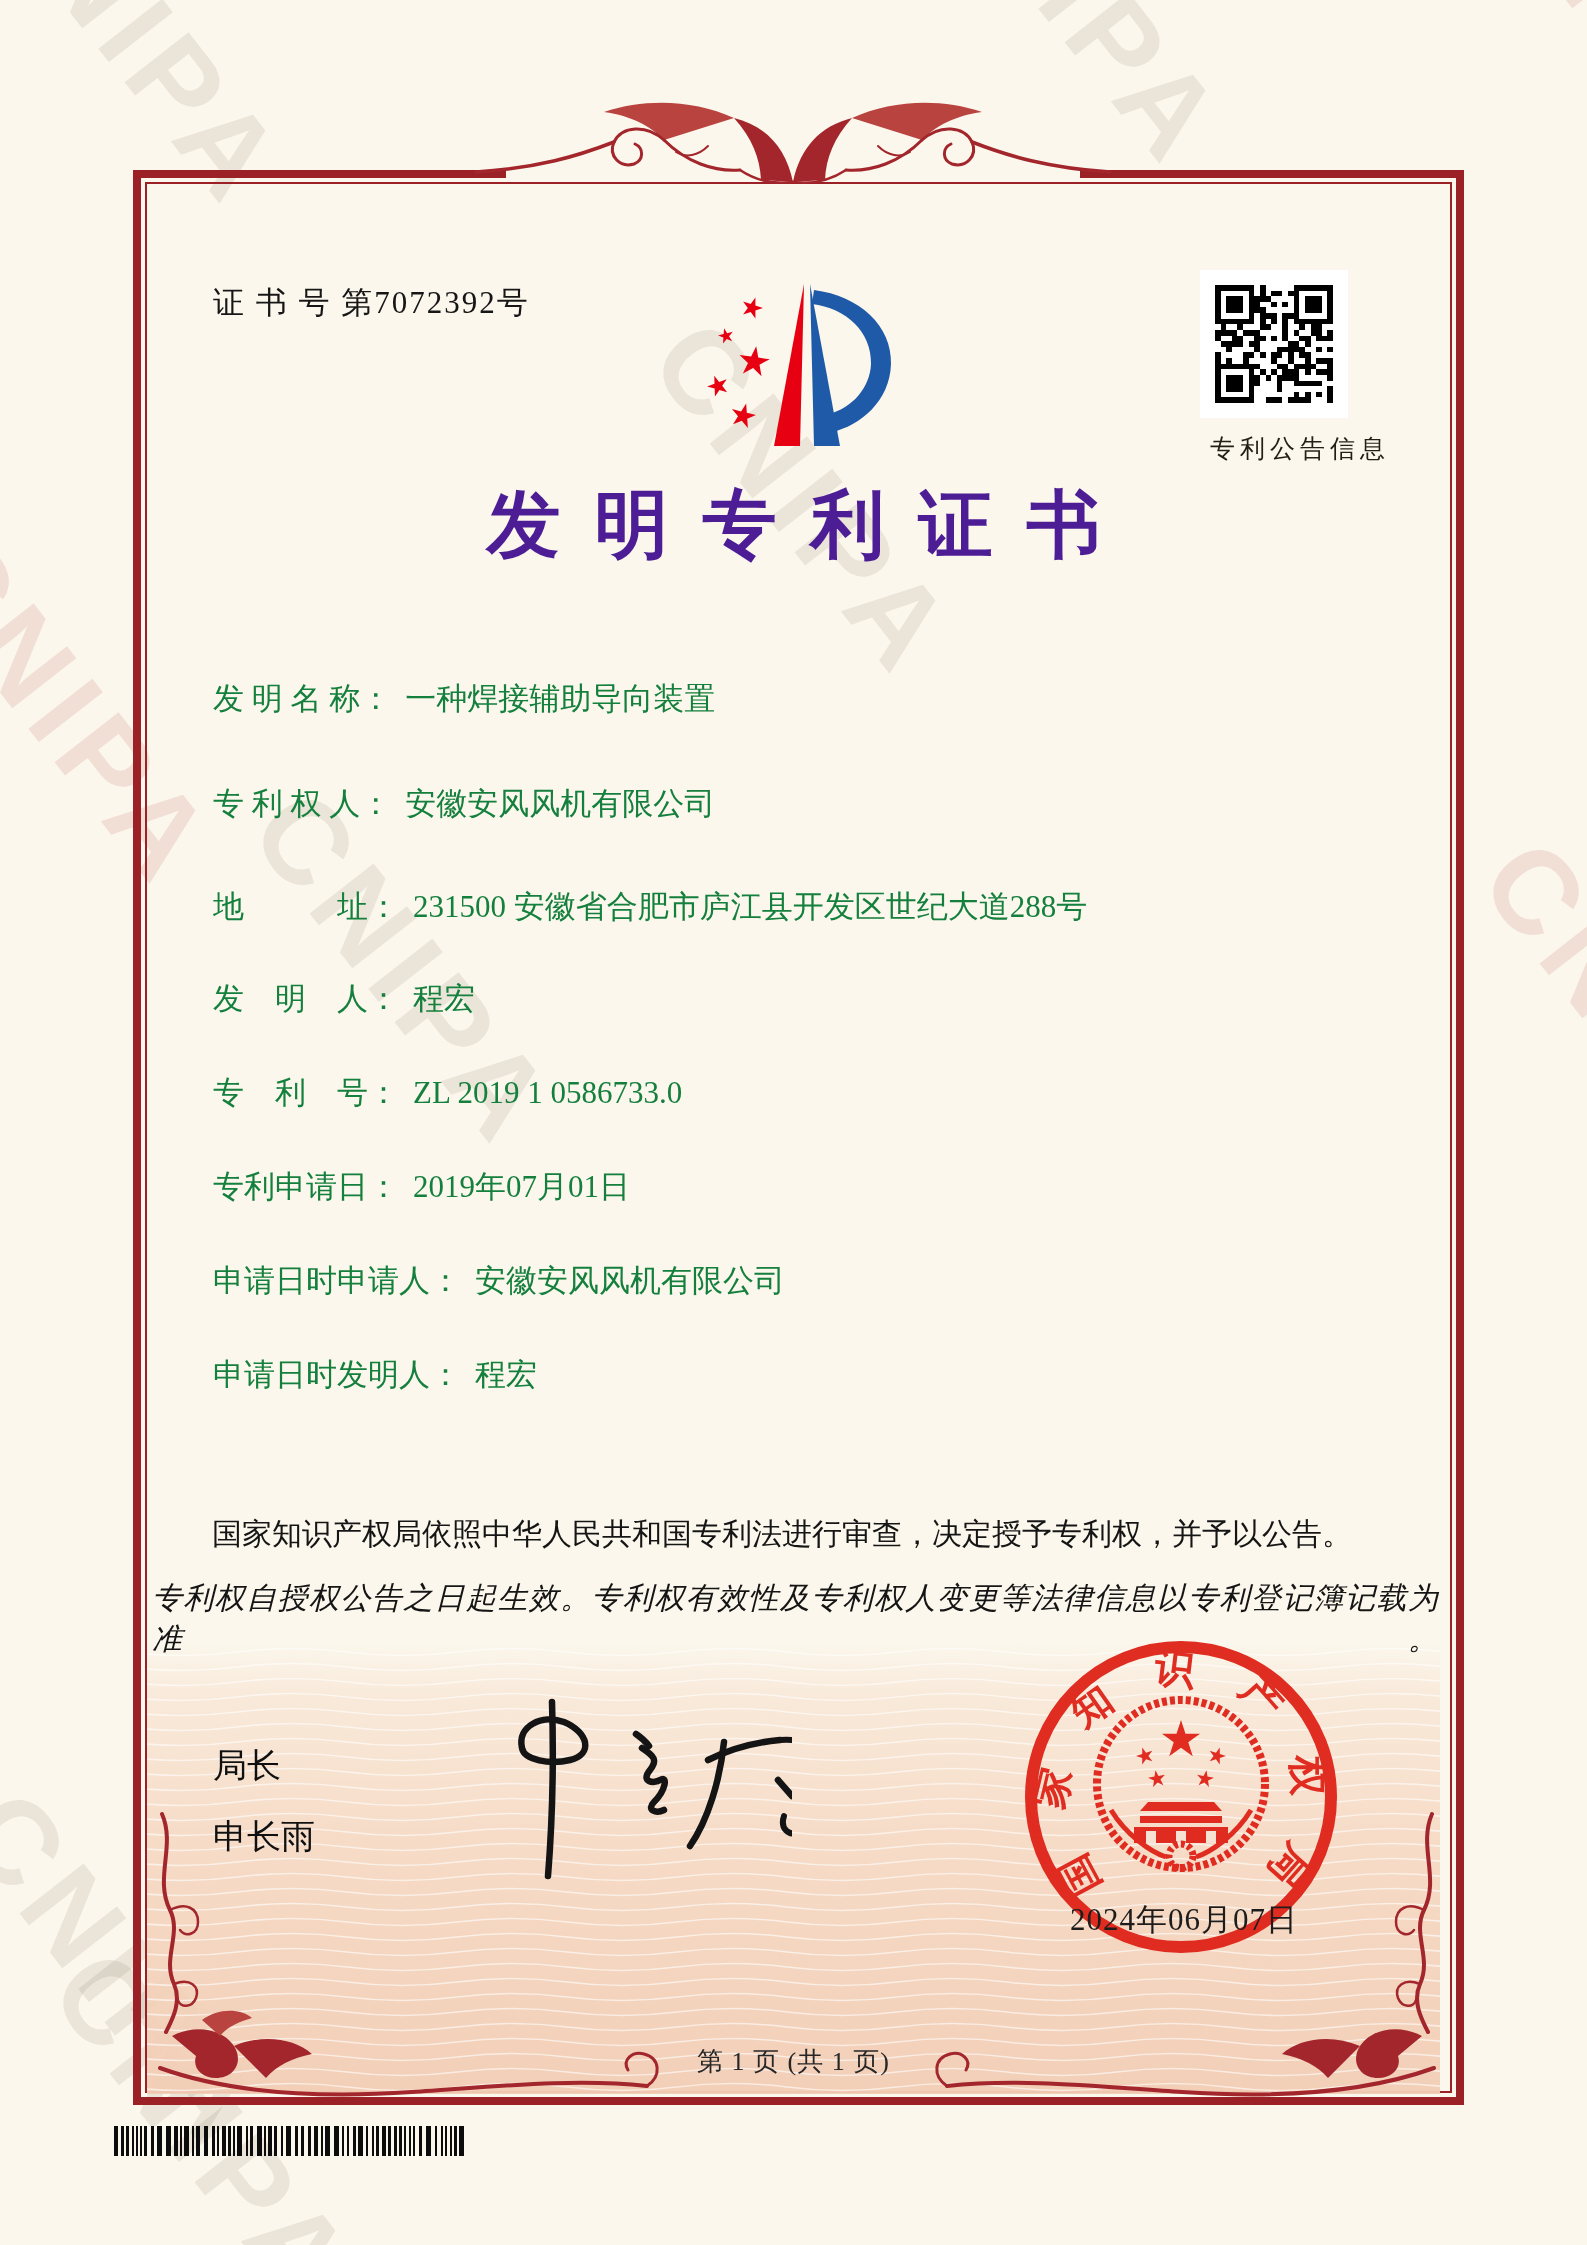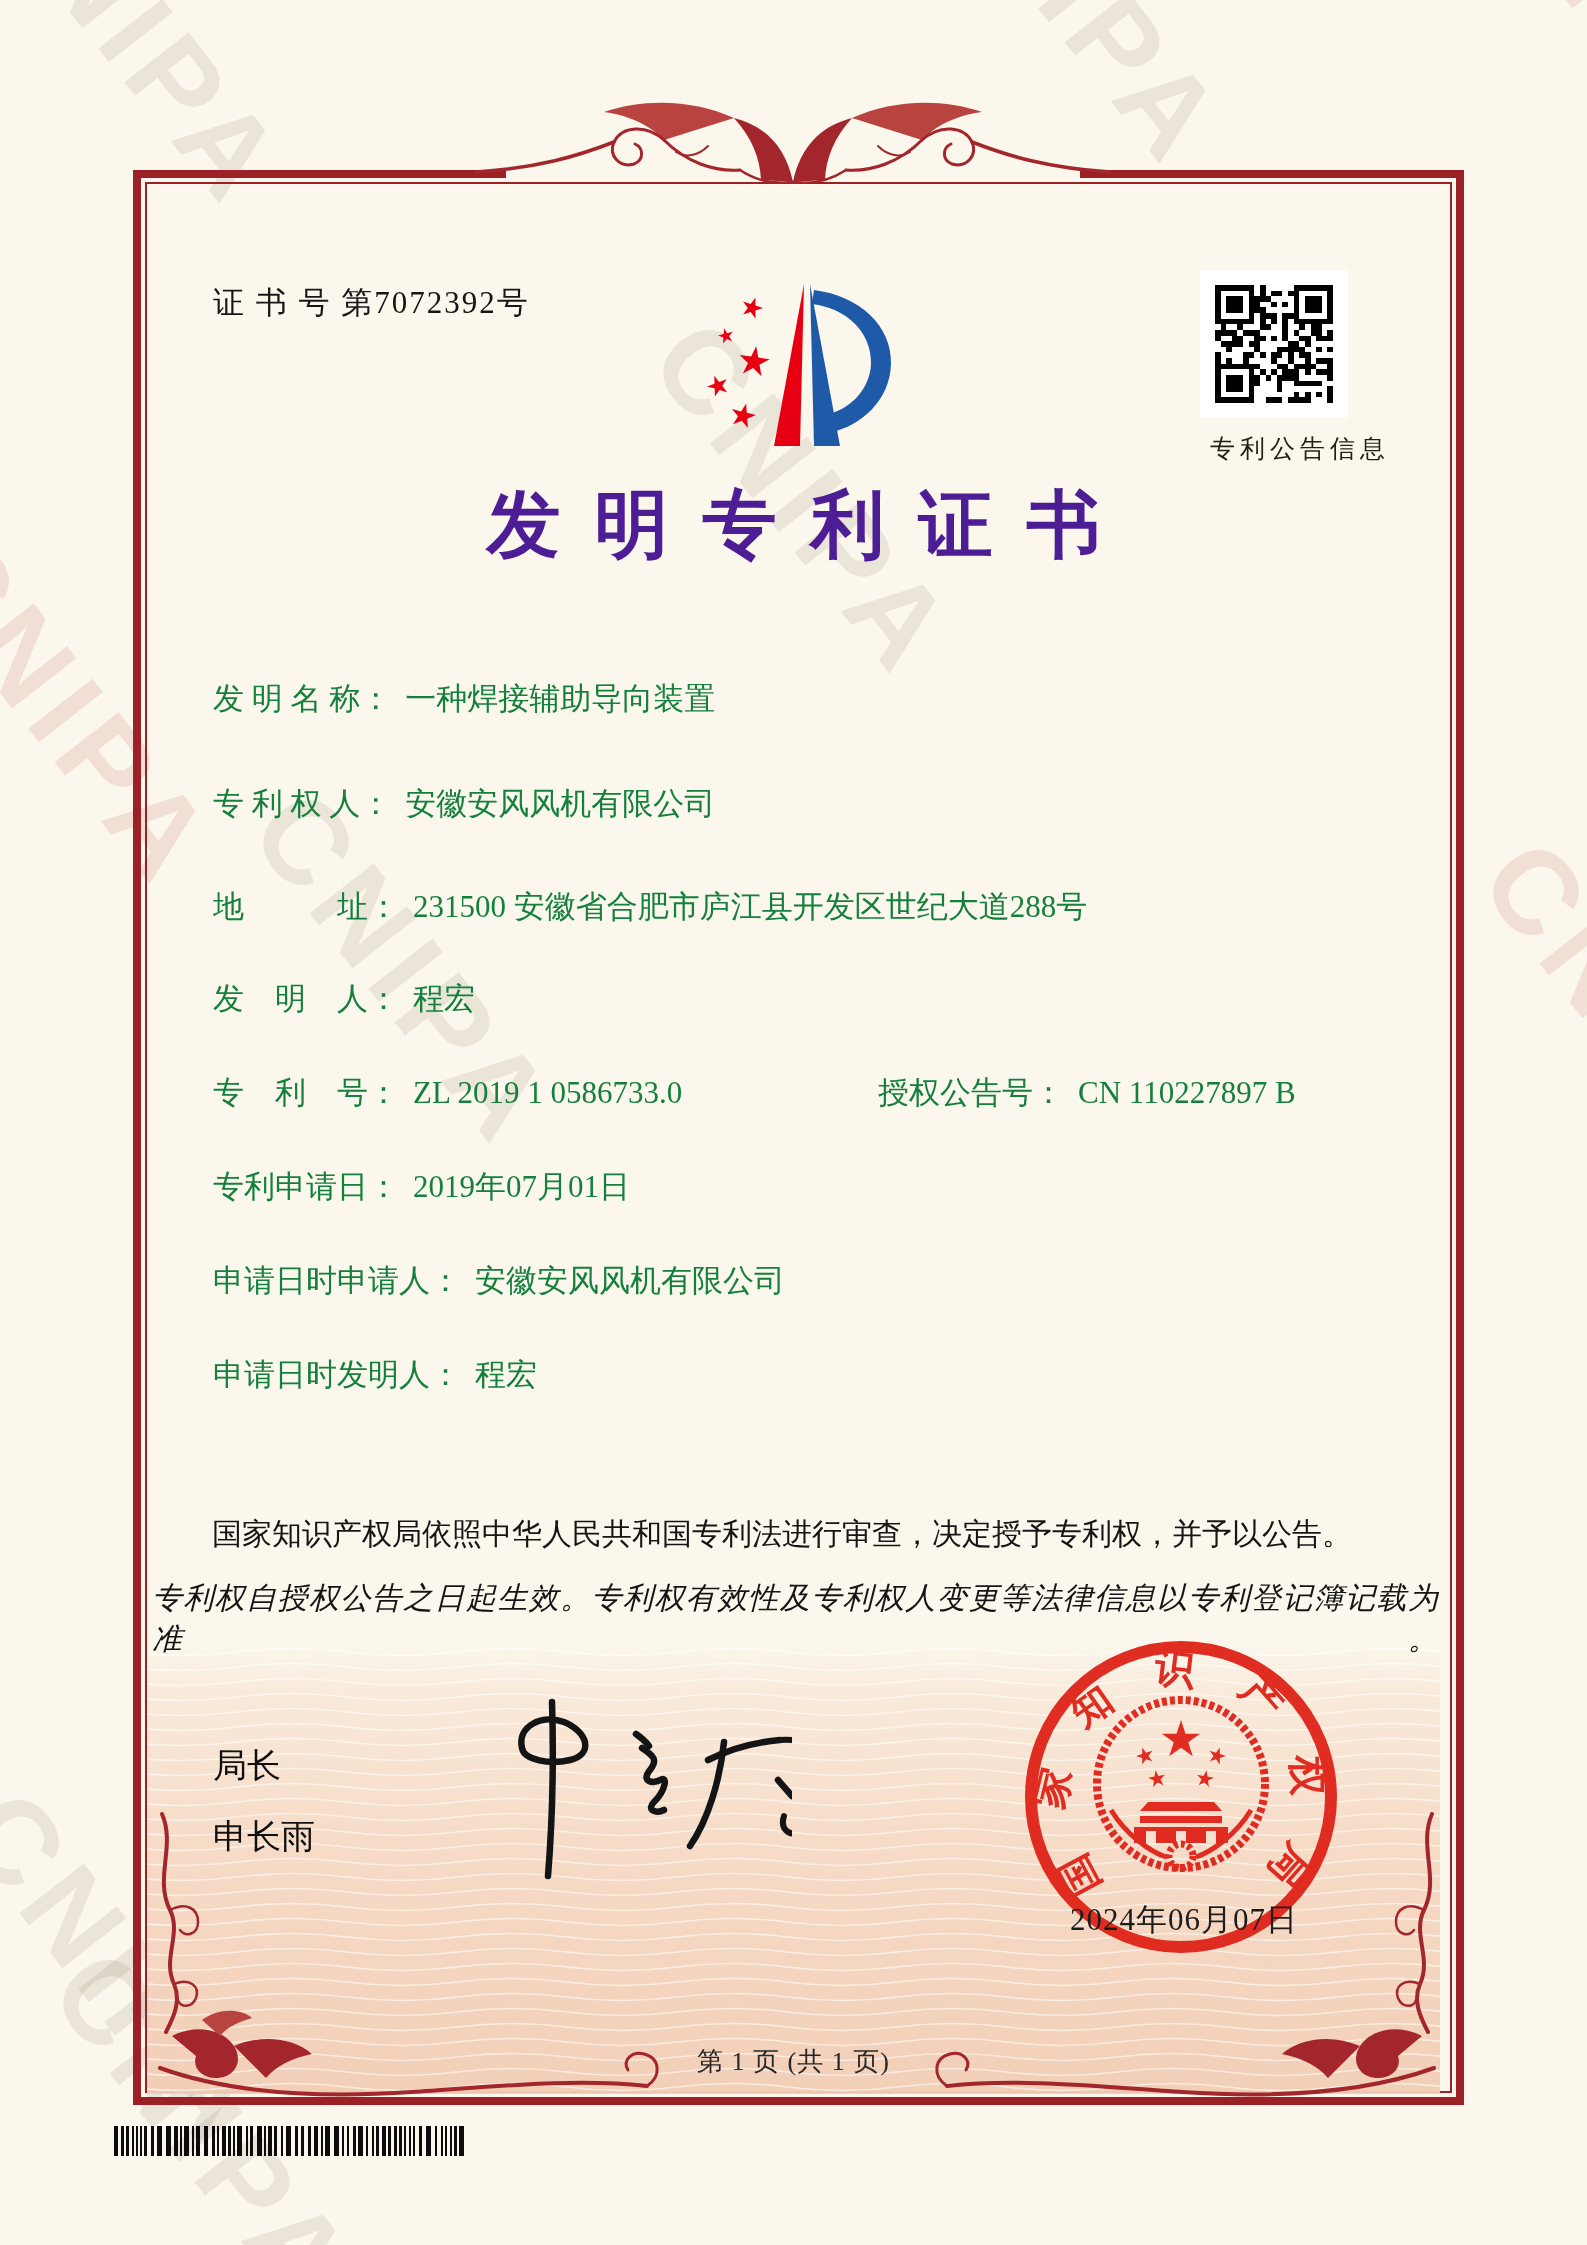--- a/index.html
+++ b/index.html
@@ -319,23 +319,20 @@
     <span class="flabel">专 利 权 人：</span><span class="fvalue">安徽安风风机有限公司</span>
   </div>
   <div class="row" style="top:886px">
     <span class="flabel">地　　　址：</span><span class="fvalue">231500 安徽省合肥市庐江县开发区世纪大道288号</span>
   </div>
   <div class="row" style="top:978px">
     <span class="flabel">发　明　人：</span><span class="fvalue">程宏</span>
   </div>
   <div class="row" style="top:1072px">
     <span class="flabel">专　利　号：</span><span class="fvalue">ZL 2019 1 0586733.0</span>
-    <span class="rcol">
-      <span class="flabel">授权公告号：</span><span class="fvalue">CN 110227897 B</span>
-    </span>
   </div>
   <div class="row" style="top:1166px">
     <span class="flabel">专利申请日：</span><span class="fvalue">2019年07月01日</span>
   </div>
   <div class="row" style="top:1260px">
     <span class="flabel">申请日时申请人：</span><span class="fvalue">安徽安风风机有限公司</span>
   </div>
   <div class="row" style="top:1354px">
     <span class="flabel">申请日时发明人：</span><span class="fvalue">程宏</span>
   </div>

